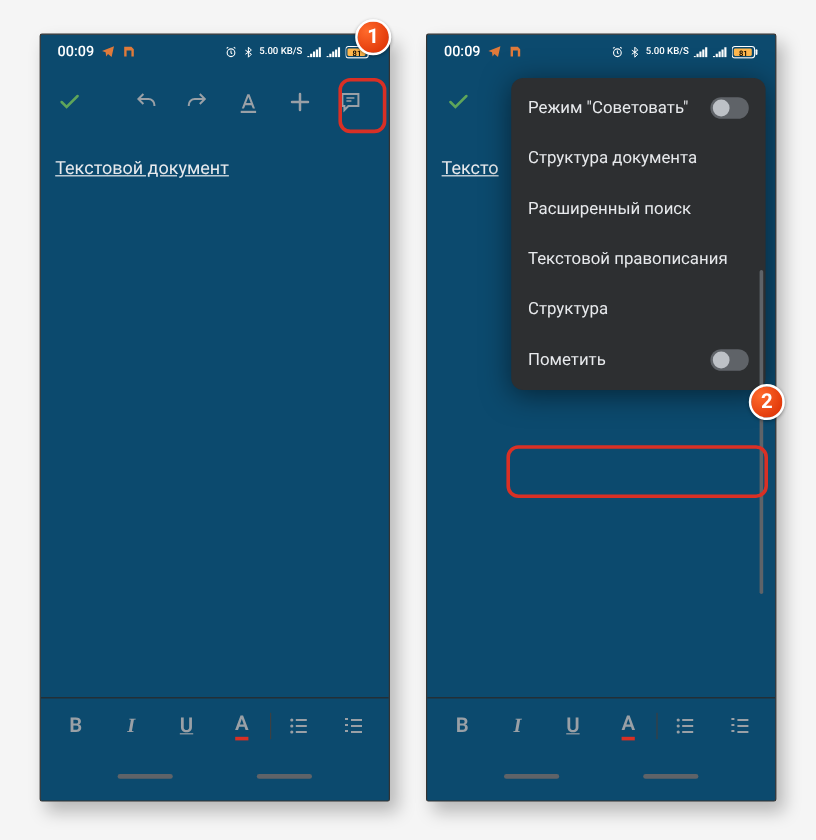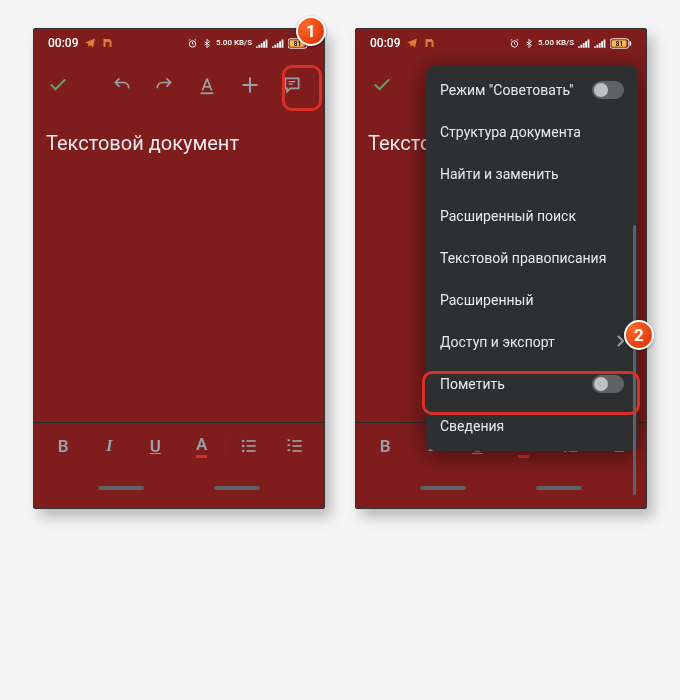--- a/index.html
+++ b/index.html
@@ -15,22 +15,22 @@
     position: relative;
     width: 680px;
     height: 700px;
     padding: 28px 20px;
     display: flex;
     gap: 30px;
     justify-content: center;
   }
   .phone {
     width: 292px;
-    height: 481px;
-    background: #7f1d1d;
+    height: 640px;
+    background: #0c4a6e;
     border: 1px solid #333;
     border-radius: 2px;
     box-shadow: 6px 8px 14px rgba(0,0,0,0.25);
     position: relative;
     overflow: hidden;
     display: flex;
     flex-direction: column;
   }
   
   .statusbar {
@@ -59,21 +59,22 @@
   .tb-btn {
     width: 24px; height:24px;
     display:flex; align-items:center; justify-content:center;
     color:#9aa0a6;
   }
   
   .doc {
     flex: 1;
     padding: 18px 12px 0 12px;
     color: #e8eaed;
-    font-size: 20px;
+    font-size: 15px;
+    text-decoration: underline;
   }
   
   .bottombar {
     height: 86px;
     display:flex;
     flex-direction:column;
   }
   .fmt-row {
     height:46px;
     display:flex;
@@ -407,45 +408,31 @@
 
     <div class="overflow-menu" style="top:36px;">
       <div class="menu-item">
         <span>Режим "Советовать"</span>
         <div class="toggle"></div>
       </div>
       <div class="menu-item">
         <span>Структура документа</span>
       </div>
       <div class="menu-item">
-        <span>Найти и заменить</span>
-      </div>
-      <div class="menu-item">
         <span>Расширенный поиск</span>
       </div>
       <div class="menu-item">
         <span>Текстовой правописания</span>
       </div>
       <div class="menu-item">
-        <span>Расширенный</span>
-      </div>
-      <div class="menu-item">
-        <span>Доступ и экспорт</span>
-        <span class="chev">
-          <svg width="8" height="12" viewBox="0 0 8 12">
-              <path fill="none" stroke="#9aa0a6" stroke-width="2" d="M2 1l5 5-5 5"></path>
-            </svg>
-        </span>
+        <span>Структура</span>
       </div>
       <div class="menu-item">
         <span>Пометить</span>
         <div class="toggle"></div>
-      </div>
-      <div class="menu-item">
-        <span>Сведения</span>
       </div>
       <div class="menu-scrollbar"></div>
     </div>
 
     <div class="hl" style="top:342px; right:6px; width:218px; height:44px;"></div>
   </div>
 
   <div class="badge-num" style="top:320px; left:624px;">
     <span>2</span>
   </div>

